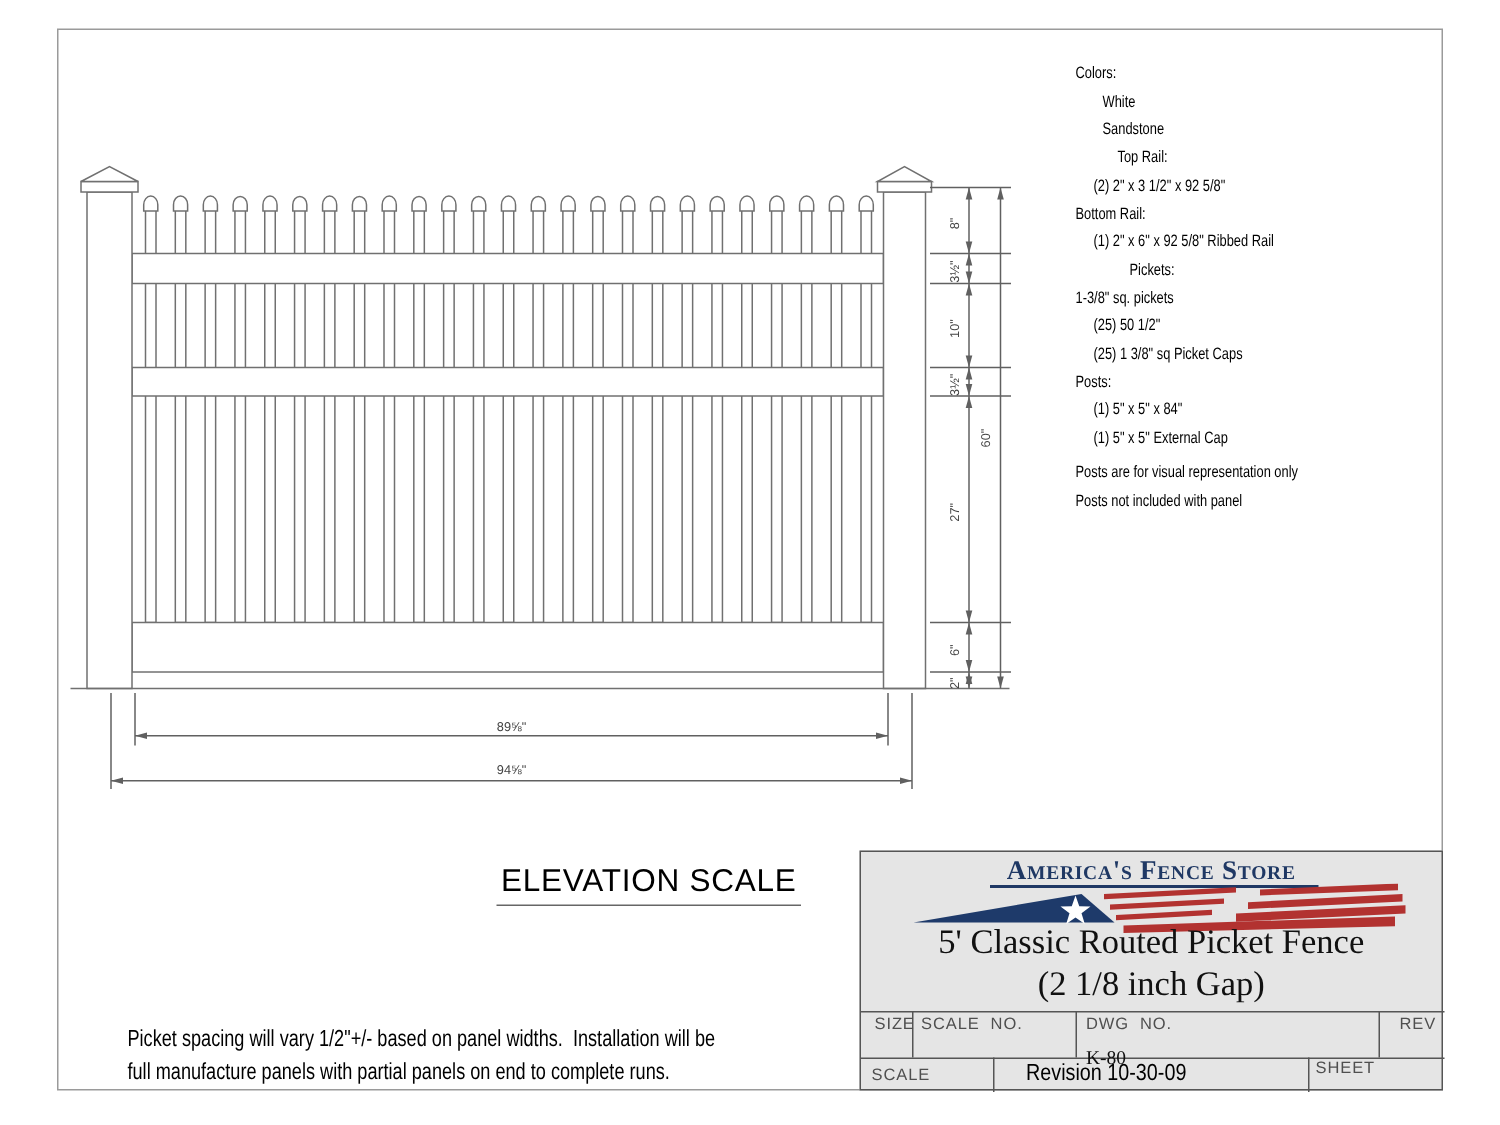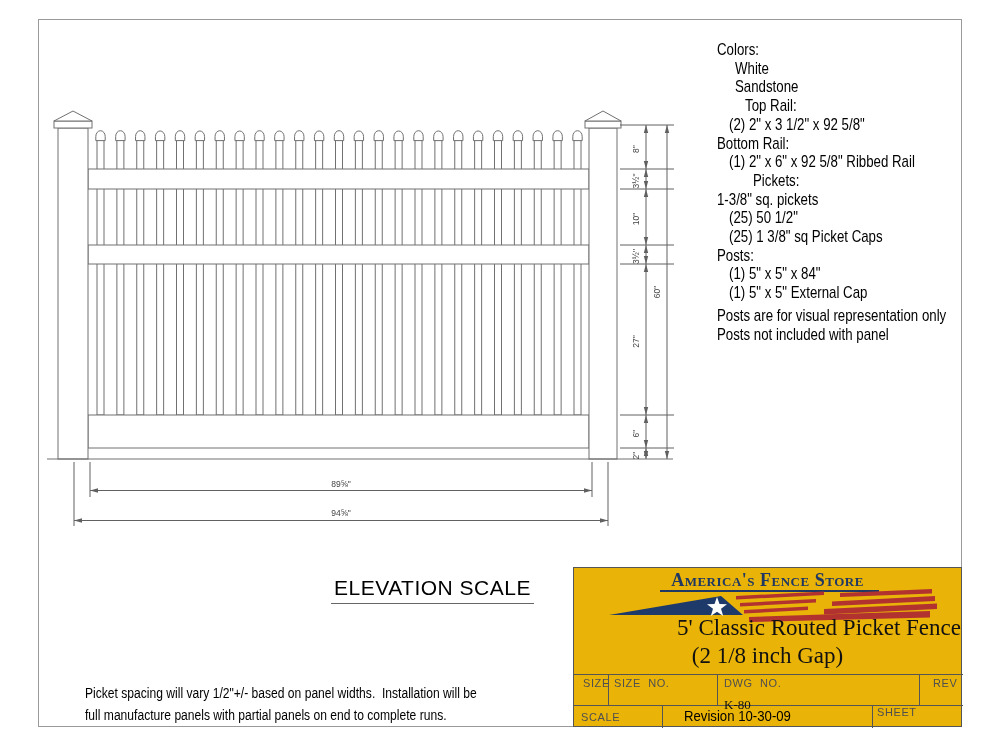--- a/index.html
+++ b/index.html
@@ -3,42 +3,42 @@
 <meta charset="utf-8">
 <style>
   html,body{margin:0;padding:0;background:#fff;}
   .page{position:relative;width:1000px;height:750px;background:#fff;overflow:hidden;
         font-family:"Liberation Sans","DejaVu Sans",sans-serif;color:#000;}
   .page-border{position:absolute;left:38px;top:19px;width:924px;height:708px;
                border:1px solid #9a9a9a;box-sizing:border-box;}
   #elev{position:absolute;left:0;top:0;width:1000px;height:750px;}
 
   
-  .spec-line{position:absolute;font-size:17px;line-height:17px;white-space:pre;}
+  .spec-line{position:absolute;font-size:11px;line-height:17px;white-space:pre;}
   .nar{display:inline-block;transform:scaleX(0.78);transform-origin:0 0;white-space:pre;}
 
   
   .view-label{position:absolute;left:331px;top:576px;font-size:21px;letter-spacing:.5px;
               border-bottom:1.5px solid #666;padding:0 3px 3px 3px;}
 
   
   .note-line{position:absolute;left:68px;font-size:15.5px;white-space:pre;}
 
   
   .title-block{position:absolute;left:573px;top:567px;width:389px;height:160px;
-               border:1.5px solid #555;box-sizing:border-box;background:#eab308;}
+               border:1.5px solid #555;box-sizing:border-box;background:#e5e5e5;}
   .tb-brand{position:absolute;left:0;right:0;top:2px;text-align:center;
             font-family:"Liberation Serif","DejaVu Serif",serif;font-weight:bold;
             font-variant:small-caps;font-size:18px;letter-spacing:.5px;color:#1f3864;}
   .tb-brand-rule{position:absolute;left:86px;top:22px;width:219px;height:1.5px;background:#1f3864;}
   .tb-flag{position:absolute;left:22px;top:21px;width:360px;height:40px;}
   .navy{fill:#1e3a6a;} .red{fill:#b23230;} .star{fill:#ffffff;}
   .tb-title{position:absolute;left:0;right:0;text-align:center;
             font-family:"Liberation Serif","DejaVu Serif",serif;font-size:23px;color:#111;}
-  .t1{top:47px;text-align:right;} .t2{top:75px;}
+  .t1{top:47px;} .t2{top:75px;}
   .gl{position:absolute;background:#555;}
   .tb-small{position:absolute;font-size:11px;color:#4f4f4f;letter-spacing:.6px;white-space:pre;}
   .tb-dwgno{position:absolute;left:150px;top:129px;font-family:Liberation Serif, serif;
             font-size:13px;color:#111;}
   .tb-rev{position:absolute;left:110px;top:139px;font-size:15.5px;color:#000;
           transform:scaleX(.85);transform-origin:0 0;white-space:pre;}
 </style>
 </head>
 <body>
 
@@ -217,21 +217,21 @@
 
     <div class="gl" style="left:0;top:106px;width:389px;height:1px"></div>
     <div class="gl" style="left:0;top:137px;width:389px;height:1px"></div>
     <div class="gl" style="left:34px;top:106px;width:1px;height:31px"></div>
     <div class="gl" style="left:143px;top:106px;width:1px;height:31px"></div>
     <div class="gl" style="left:345px;top:106px;width:1px;height:31px"></div>
     <div class="gl" style="left:88px;top:137px;width:1px;height:23px"></div>
     <div class="gl" style="left:298px;top:137px;width:1px;height:23px"></div>
 
     <div class="tb-small" style="left:9px;top:109px">SIZE</div>
-    <div class="tb-small" style="left:40px;top:109px">SIZE  NO.</div>
+    <div class="tb-small" style="left:40px;top:109px">SCALE  NO.</div>
     <div class="tb-small" style="left:150px;top:109px">DWG  NO.</div>
     <div class="tb-small" style="left:359px;top:109px">REV</div>
     <div class="tb-dwgno">K-80</div>
     <div class="tb-small" style="left:7px;top:143px">SCALE</div>
     <div class="tb-rev">Revision 10-30-09</div>
     <div class="tb-small" style="left:303px;top:138px">SHEET</div>
   </div>
 
 </div>
 

